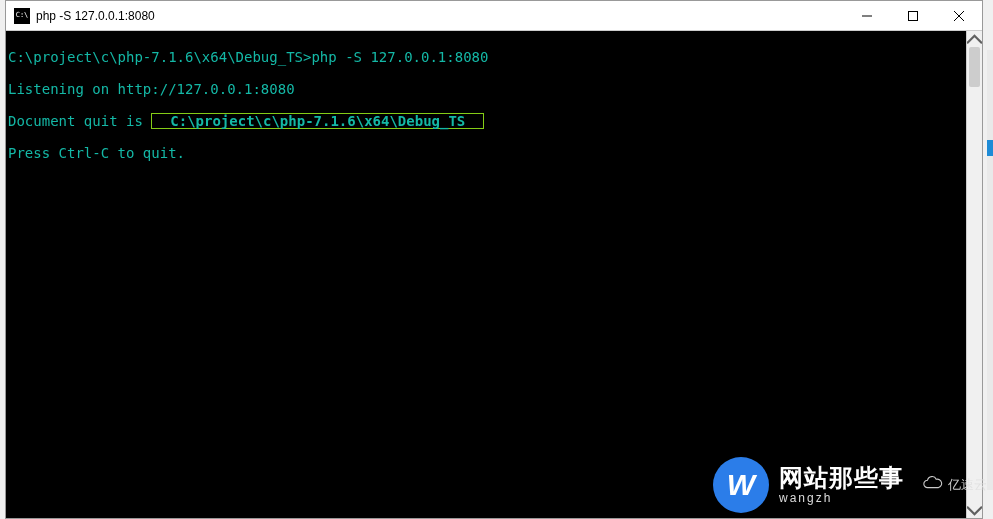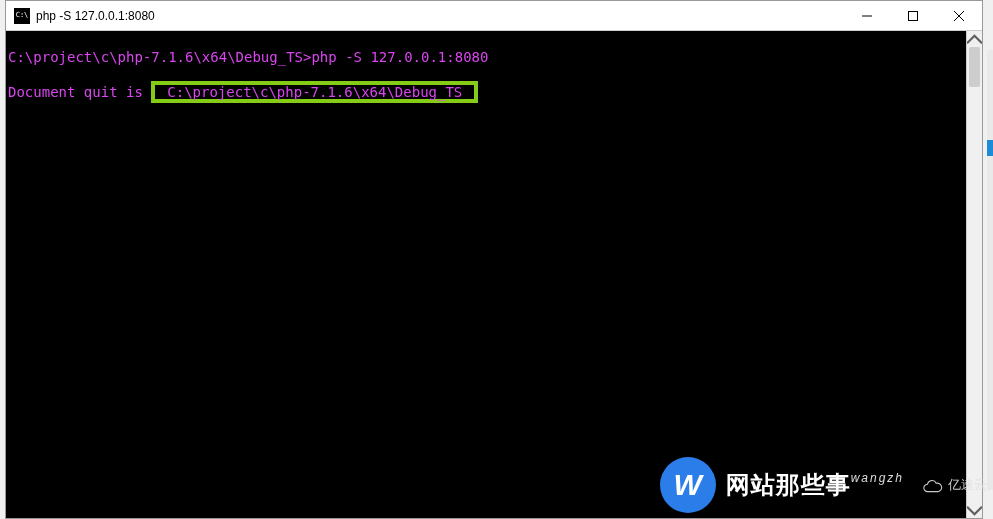--- a/index.html
+++ b/index.html
@@ -69,34 +69,35 @@
     .win-btn svg { width: 10px; height: 10px; }
     .console-wrap {
       flex: 1;
       display: flex;
       background: #000;
       position: relative;
     }
     .console {
       flex: 1;
       background: #000;
-      color: #d946ef;
+      color: #14b8a6;
       font-family: "NSimSun", "SimSun", "Consolas", monospace;
       font-size: 14px;
       line-height: 16px;
       padding: 2px;
       white-space: pre;
       overflow: hidden;
     }
     .console .line { display: block; }
     .hl {
-      border: 4px solid #84cc16;
-      padding: 0 12px;
+      border: 1px solid #84cc16;
+      padding: 0 18px;
       display: inline-block;
       line-height: 14px;
+      font-weight: bold;
     }
     .scrollbar {
       width: 16px;
       background: #f0f0f0;
       display: flex;
       flex-direction: column;
       border-left: 1px solid #ccc;
     }
     .sb-btn {
       height: 16px;
@@ -128,29 +129,29 @@
       align-items: center;
       justify-content: center;
       color: #fff;
       font-weight: 800;
       font-size: 30px;
       font-style: italic;
       box-shadow: 0 2px 6px rgba(0,0,0,.3);
     }
     .wm-text {
       display: flex;
-      flex-direction: row;
+      flex-direction: column;
       color: #fff;
       line-height: 1.1;
     }
     .wm-main { font-size: 24px; font-weight: 700; letter-spacing: 1px; }
-    .wm-sub { font-size: 12px; letter-spacing: 2px; opacity: .85; font-style: italic; }
+    .wm-sub { font-size: 12px; letter-spacing: 2px; opacity: .85; }
     .wm-cloud {
       display: flex;
-      align-items: flex-end;
+      align-items: flex-start;
       gap: 4px;
       color: #e0e0e0;
       font-size: 13px;
       margin-left: 8px;
       opacity: .9;
     }
     .wm-cloud svg { width: 22px; height: 14px; }
     
     .bg-hint { position:absolute; right:0; top:50px; width:6px; height:440px; background:#e9e9e9; }
     .bg-hint .blue{position:absolute;right:0;top:90px;width:6px;height:16px;background:#1e8bd6;}
@@ -181,21 +182,23 @@
         <svg viewBox="0 0 10 10">
             <line x1="0" y1="0" x2="10" y2="10" stroke="currentColor" stroke-width="1"></line>
             <line x1="10" y1="0" x2="0" y2="10" stroke="currentColor" stroke-width="1"></line>
           </svg>
       </div>
     </div>
   </div>
   <div class="console-wrap">
     <div class="console">
 <span class="line"><span>C:\project\c\php-7.1.6\x64\Debug_TS&gt;</span><span>php -S 127.0.0.1:8080</span></span>
+<span class="line">Listening on http://127.0.0.1:8080</span>
 <span class="line"><span>Document quit is </span><span class="hl">C:\project\c\php-7.1.6\x64\Debug_TS</span></span>
+<span class="line">Press Ctrl-C to quit.</span>
     </div>
     <div class="scrollbar">
       <div class="sb-btn">
         <svg viewBox="0 0 8 8">
             <path d="M0 6 L4 2 L8 6" fill="none" stroke="#606060" stroke-width="1.2"></path>
           </svg>
       </div>
       <div class="sb-track">
         <div class="sb-thumb"></div>
       </div>

